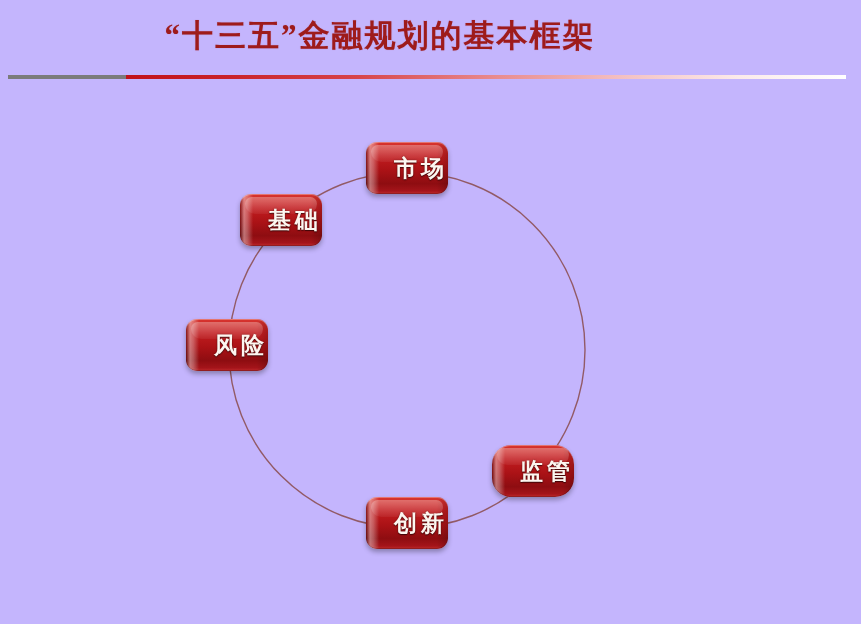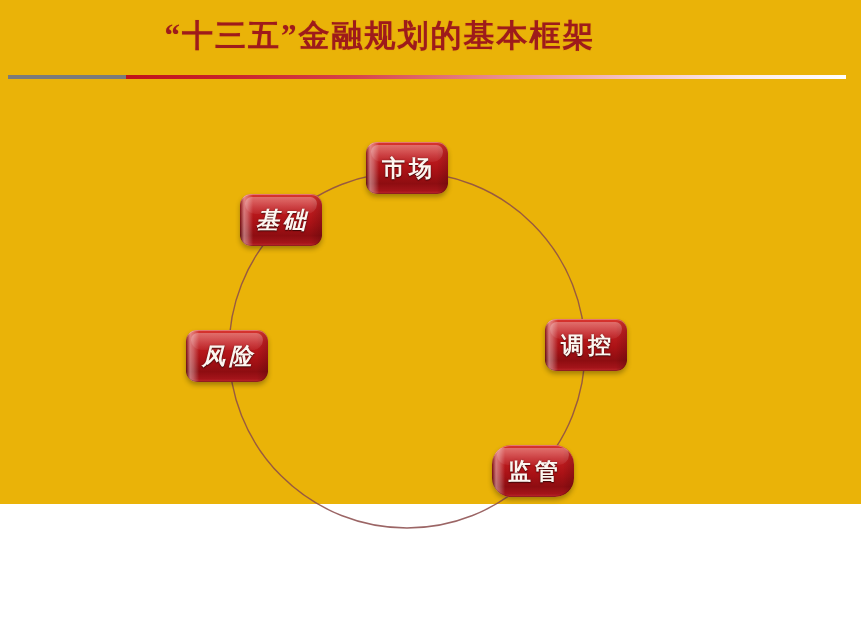--- a/index.html
+++ b/index.html
@@ -15,22 +15,22 @@
     overflow: hidden;
     font-family: "Liberation Serif", "DejaVu Serif", serif;
     position: relative;
   }
 
   
   .slide {
     position: absolute;
     left: 0; top: 0;
     width: 861px;
-    height: 504px;
-    background: #eab308;
+    height: 624px;
+    background: #c4b5fd;
   }
 
   
   .slide-header {
     position: absolute;
     left: 0; top: 0;
     width: 861px;
     height: 82px;
   }
   .slide-title {
@@ -110,21 +110,21 @@
         #ab1216 54%,
         #8e0d11 80%,
         #a4141a 94%,
         #c02a2c 100%);
     box-shadow:
       0 3px 5px rgba(0,0,0,0.30),
       inset 0 1px 0 rgba(255,255,255,0.32),
       inset 0 -1px 0 rgba(0,0,0,0.22);
     display: flex;
     align-items: center;
-    justify-content: center;
+    justify-content: flex-end;
   }
   .node::after {
     
     content: "";
     position: absolute;
     left: 5px; right: 5px; top: 3px;
     height: 17px;
     border-radius: 9px 9px 14px 14px;
     background: linear-gradient(to bottom,
         rgba(255,255,255,0.30),
@@ -146,22 +146,22 @@
     white-space: nowrap;
   }
 
   
   .n0 { left: 366px; top:  60px; }   
   .n1 { left: 492px; top: 112px; }   
   .n2 { left: 545px; top: 237px; }   
   .n3 { left: 492px; top: 363px; border-radius: 19px; }   
   .n4 { left: 366px; top: 415px; }   
   .n5 { left: 240px; top: 363px; }   
-  .n6 { left: 186px; top: 248px; font-style: italic; }   
-  .n7 { left: 240px; top: 112px; font-style: italic; }   
+  .n6 { left: 186px; top: 237px; }   
+  .n7 { left: 240px; top: 112px; }   
 </style>
 </head>
 <body>
 
 <div class="slide">
 
   <div class="slide-header">
     <div class="slide-title">“十三五”金融规划的基本框架</div>
 
     <div class="divider">
@@ -174,28 +174,28 @@
 
     <svg class="ring-svg" viewBox="0 0 861 542">
       <circle cx="407" cy="268" r="178" fill="none" stroke="#8a4a4a" stroke-width="1.4" opacity="0.85"></circle>
     </svg>
 
     <div class="node n0">
       <span class="node-label">市场</span>
     </div>
 
 
-    <div class="node n2">
-      <span class="node-label">调控</span>
-    </div>
 
     <div class="node n3">
       <span class="node-label">监管</span>
     </div>
 
+    <div class="node n4">
+      <span class="node-label">创新</span>
+    </div>
 
 
     <div class="node n6">
       <span class="node-label">风险</span>
     </div>
 
     <div class="node n7">
       <span class="node-label">基础</span>
     </div>
 

